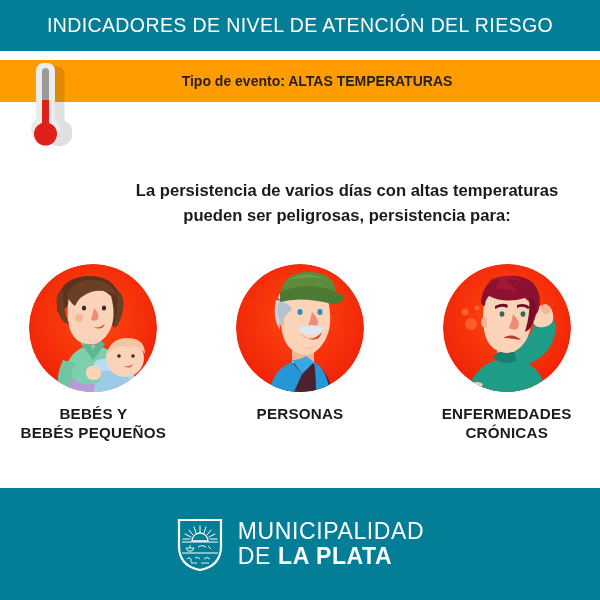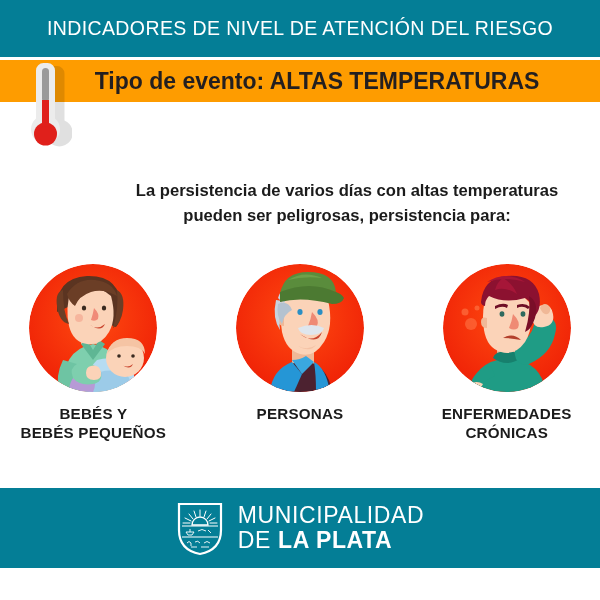--- a/index.html
+++ b/index.html
@@ -19,21 +19,21 @@
     height: 600px;
     background: #ffffff;
   }
 
   
   .band-title {
     position: absolute;
     left: 0;
     top: 0;
     width: 600px;
-    height: 57px;
+    height: 51px;
     background: #047e96;
     display: flex;
     align-items: center;
     justify-content: center;
     text-align: center;
   }
   .band-title-text {
     color: #ffffff;
     font-size: 19.5px;
     font-weight: 400;
@@ -48,21 +48,21 @@
     top: 60px;
     width: 600px;
     height: 42px;
     background: #fe9c00;
     display: flex;
     align-items: center;
     justify-content: center;
   }
   .band-event-text {
     color: #231f20;
-    font-size: 23px;
+    font-size: 14px;
     font-weight: 700;
     white-space: nowrap;
     padding-left: 34px;
   }
   .band-event-text .lead {
     font-weight: 700;
   }
 
   
   .band-risk {
@@ -151,21 +151,21 @@
     letter-spacing: 0.2px;
   }
   .group-label span { display: block; }
 
   
   .footer {
     position: absolute;
     left: 0;
     top: 488px;
     width: 600px;
-    height: 80px;
+    height: 112px;
     background: #047e96;
     display: flex;
     align-items: center;
     justify-content: center;
   }
   .footer-inner {
     display: flex;
     align-items: center;
     gap: 14px;
   }

